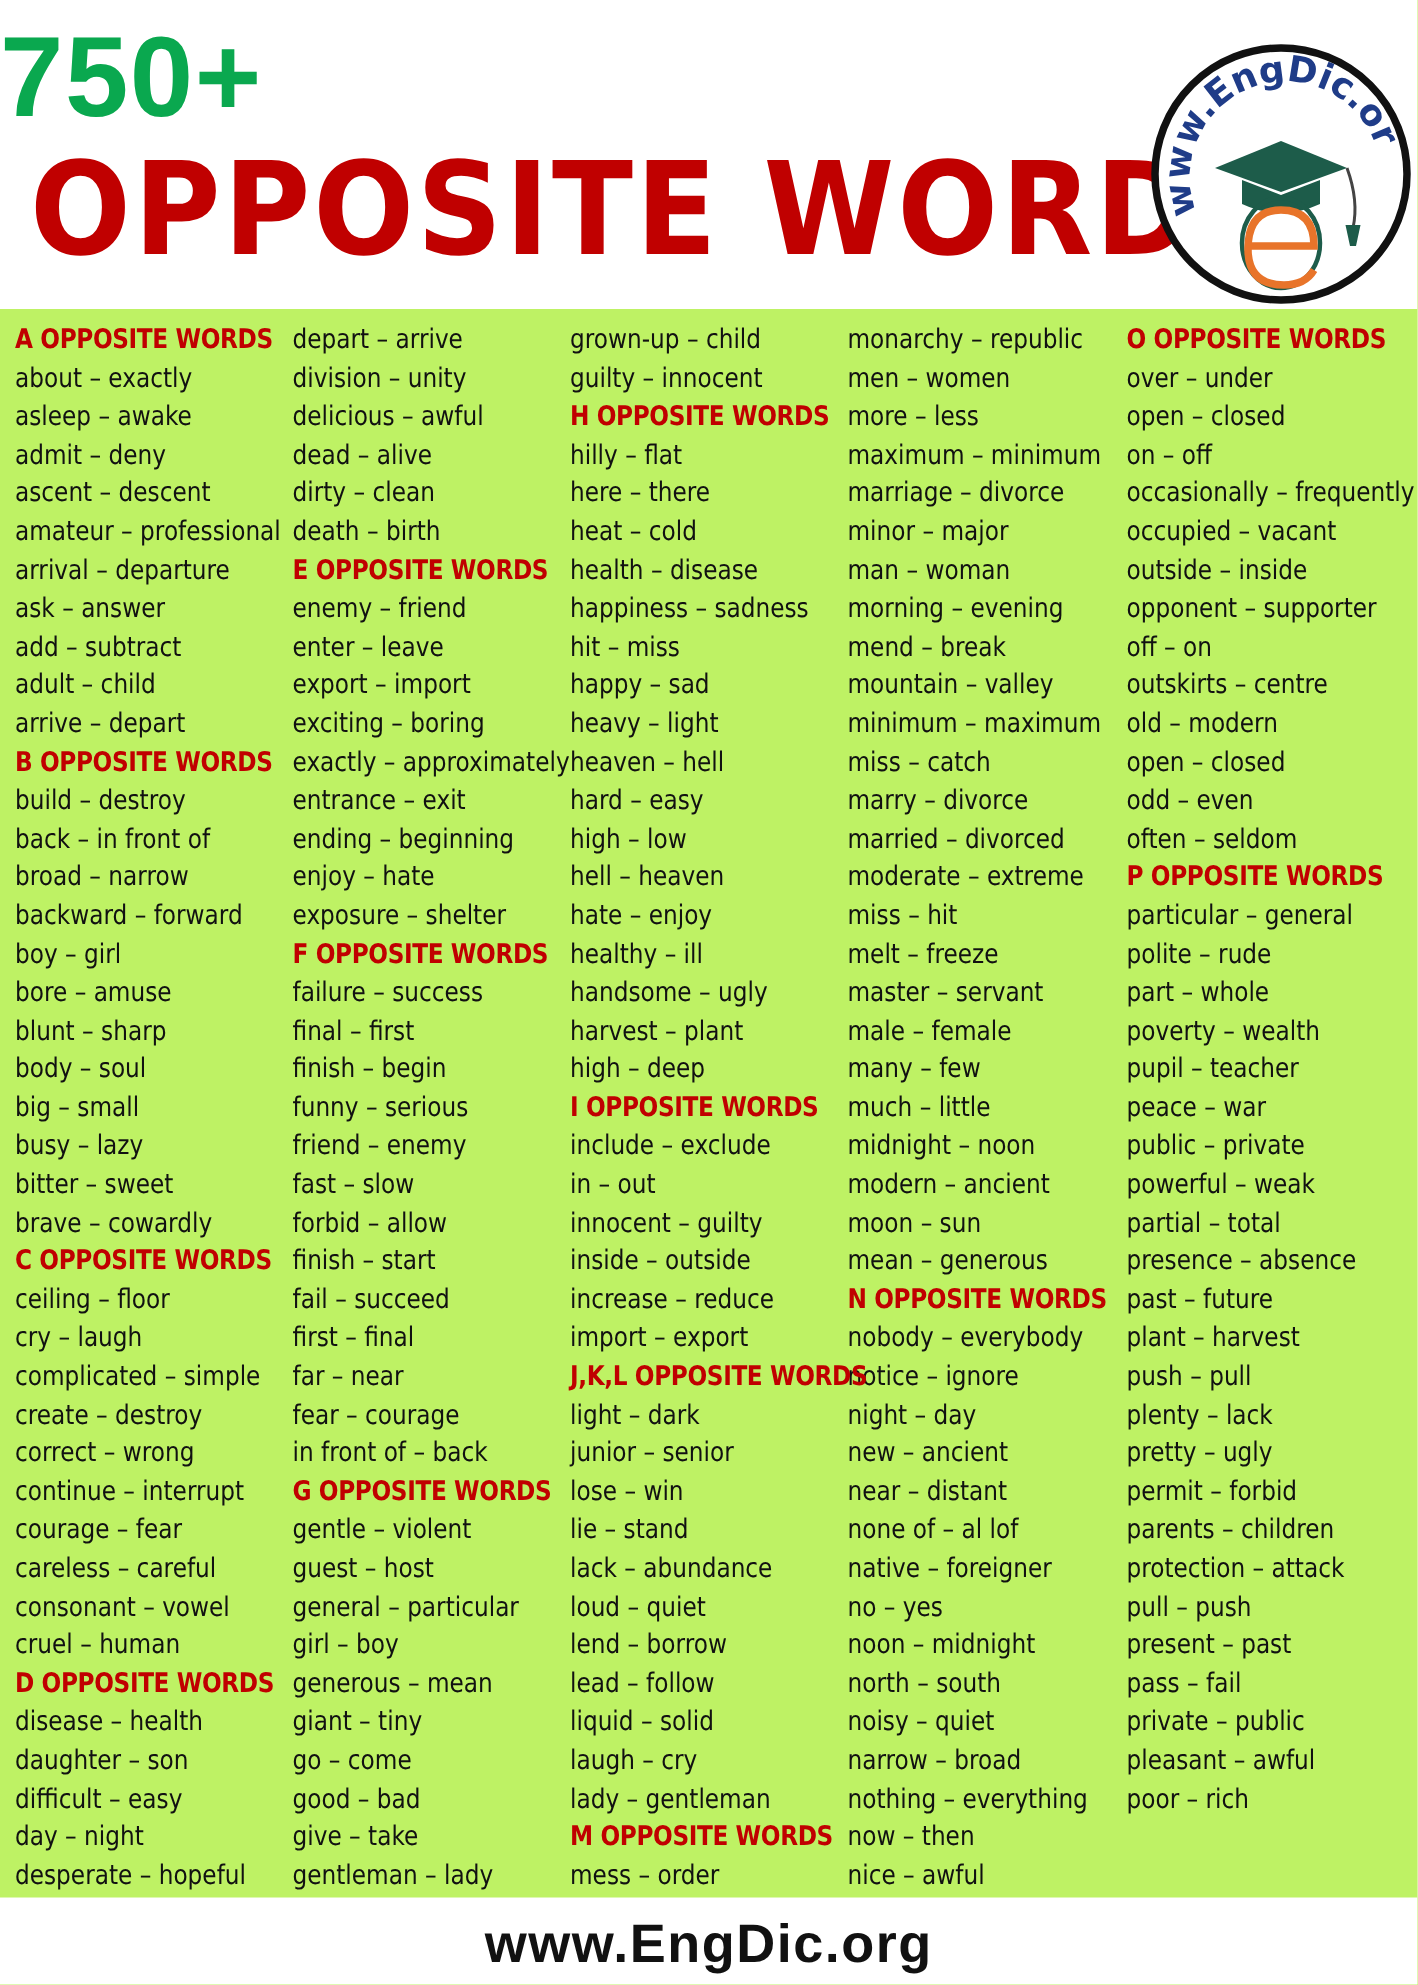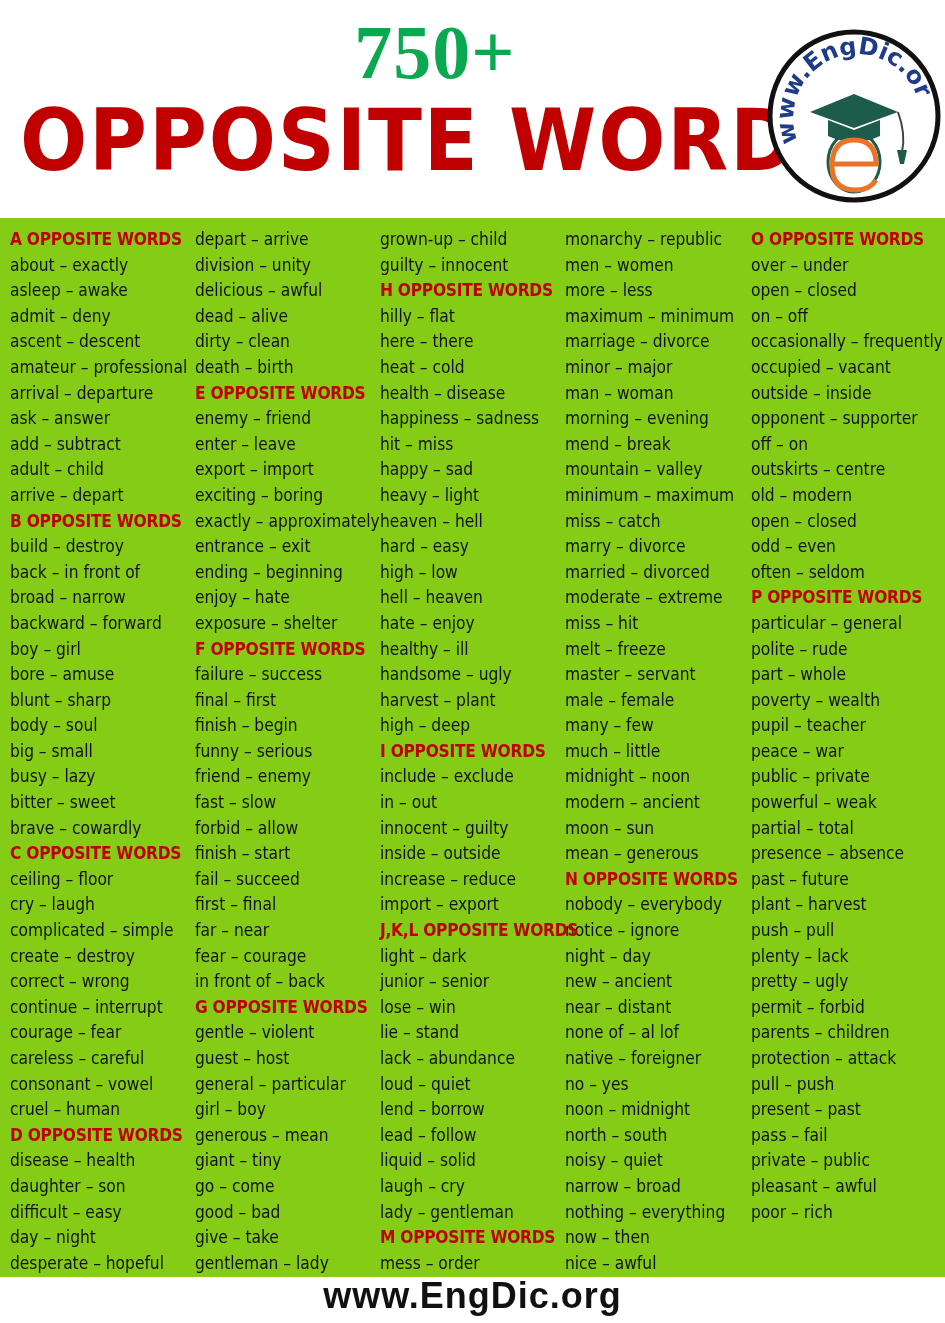--- a/index.html
+++ b/index.html
@@ -3,39 +3,39 @@
 <meta charset="utf-8">
 <style>
   html, body { margin: 0; padding: 0; }
   body {
     width: 945px; height: 1323px; background: #ffffff;
     position: relative; overflow: hidden;
     font-family: "Liberation Sans", sans-serif;
   }
   .title-count {
     position: absolute; left: 0; width: 870px; top: 12px;
-    text-align: center; font-size: 76px; font-weight: bold;
+    text-align: left; font-size: 76px; font-weight: bold;
     color: #0aa84f; line-height: 80px; letter-spacing: 1px;
-    font-family: Liberation Serif, serif;
+    font-family: Liberation Sans, sans-serif;
   }
   .title-main {
     position: absolute; left: 20px; top: 92px;
     font-size: 86px; font-weight: bold; color: #c00000;
     line-height: 96px; letter-spacing: 2px;
     font-family: "DejaVu Sans", sans-serif;
     transform: scaleX(0.92); transform-origin: left center;
     white-space: nowrap;
   }
   .logo {
     position: absolute; left: 766px; top: 24px; width: 176px; height: 180px;
     z-index: 3;
   }
   .panel {
-    position: absolute; left: 0; top: 218px; width: 945px; height: 1059px;
-    background: #84cc16;
+    position: absolute; left: 0; top: 206px; width: 945px; height: 1059px;
+    background: #bef264;
   }
   .col {
     position: absolute; top: 8px;
   }
   .row {
     height: 25.6px; line-height: 25.6px; font-size: 18px;
     font-family: "DejaVu Sans", sans-serif; color: #111;
     white-space: nowrap;
     transform: scaleX(0.86); transform-origin: left center;
   }

